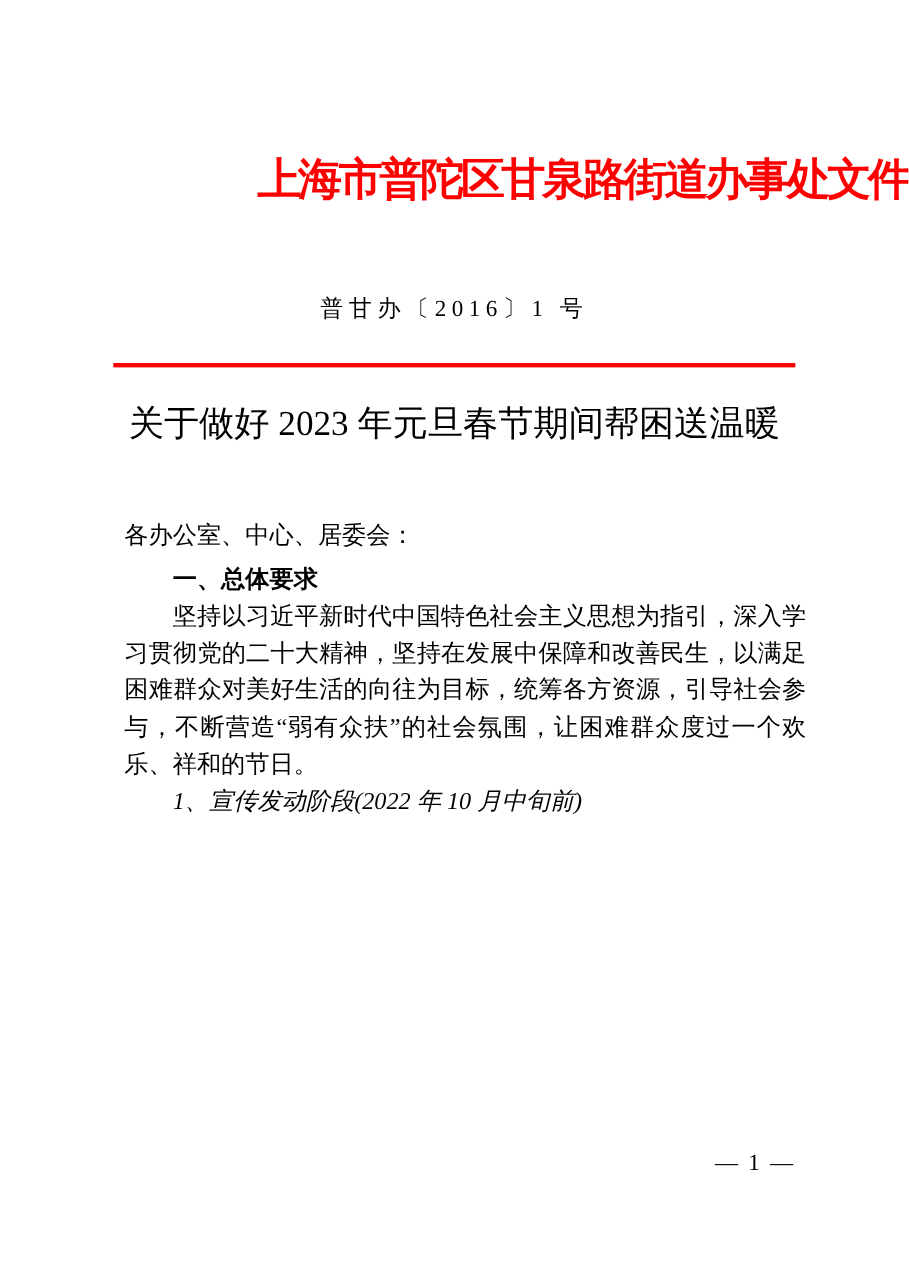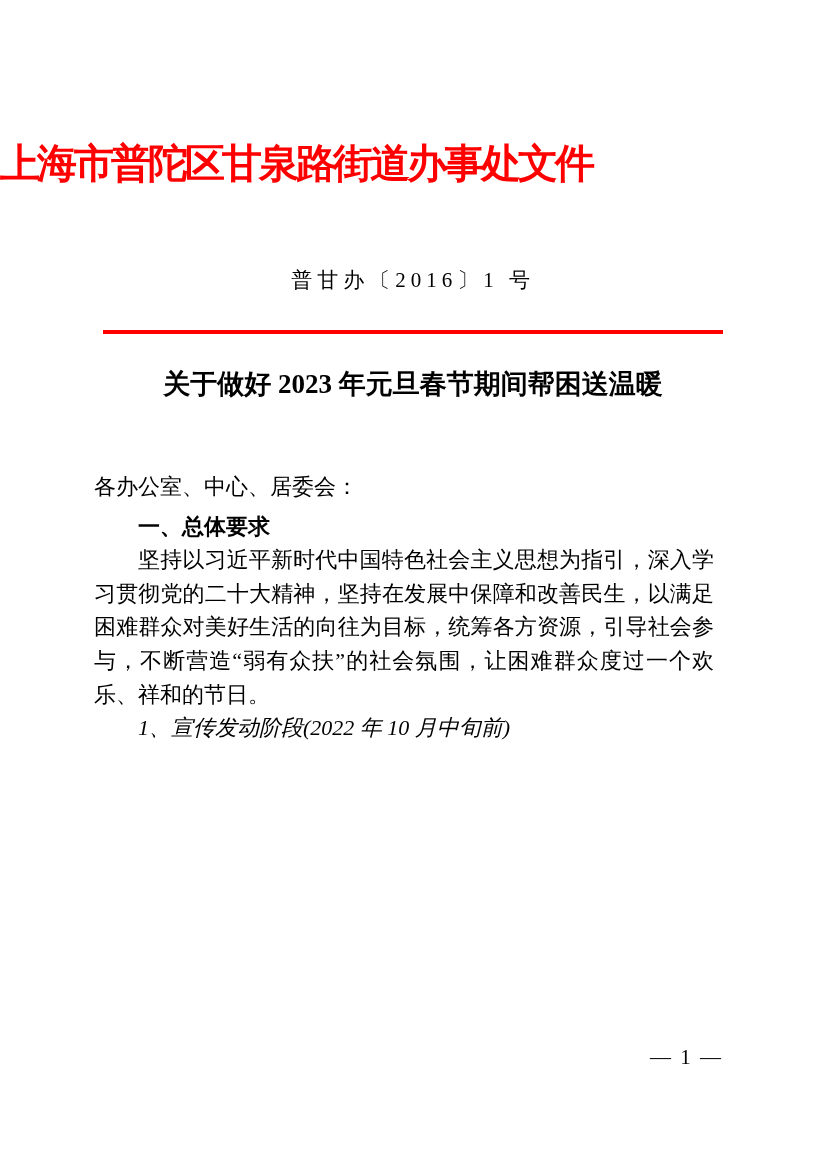--- a/index.html
+++ b/index.html
@@ -11,21 +11,21 @@
     background: #ffffff;
     color: #000000;
     font-family: "Liberation Serif", "DejaVu Serif", serif;
     overflow: hidden;
   }
   .org-title {
     position: absolute;
     top: 138px;
     left: 0;
     width: 100%;
-    text-align: left;
+    text-align: right;
     color: #ff0000;
     font-family: "Liberation Sans", "DejaVu Sans", sans-serif;
     font-weight: bold;
     font-size: 40px;
     line-height: 50px;
     letter-spacing: -3px;
     white-space: nowrap;
   }
   .doc-number {
     position: absolute;
@@ -44,30 +44,30 @@
     width: 620px;
     height: 4px;
     background: #ff0000;
   }
   .doc-title {
     position: absolute;
     top: 364px;
     left: 103px;
     width: 620px;
     text-align: center;
-    font-size: 27px;
-    font-weight: bold;
+    font-size: 32px;
+    font-weight: normal;
     line-height: 40px;
     font-family: "Liberation Serif", "DejaVu Serif", serif;
   }
   .doc-title .title-line { display: block; }
   .doc-body {
     position: absolute;
     top: 470px;
-    left: 94px;
+    left: 113px;
     width: 620px;
     font-size: 22px;
     line-height: 33.6px;
     text-align: justify;
     text-justify: inter-ideograph;
   }
   .doc-body p { margin: 0; }
   .salutation { text-indent: 0; }
   .para { text-indent: 2em; }
   .heading {

